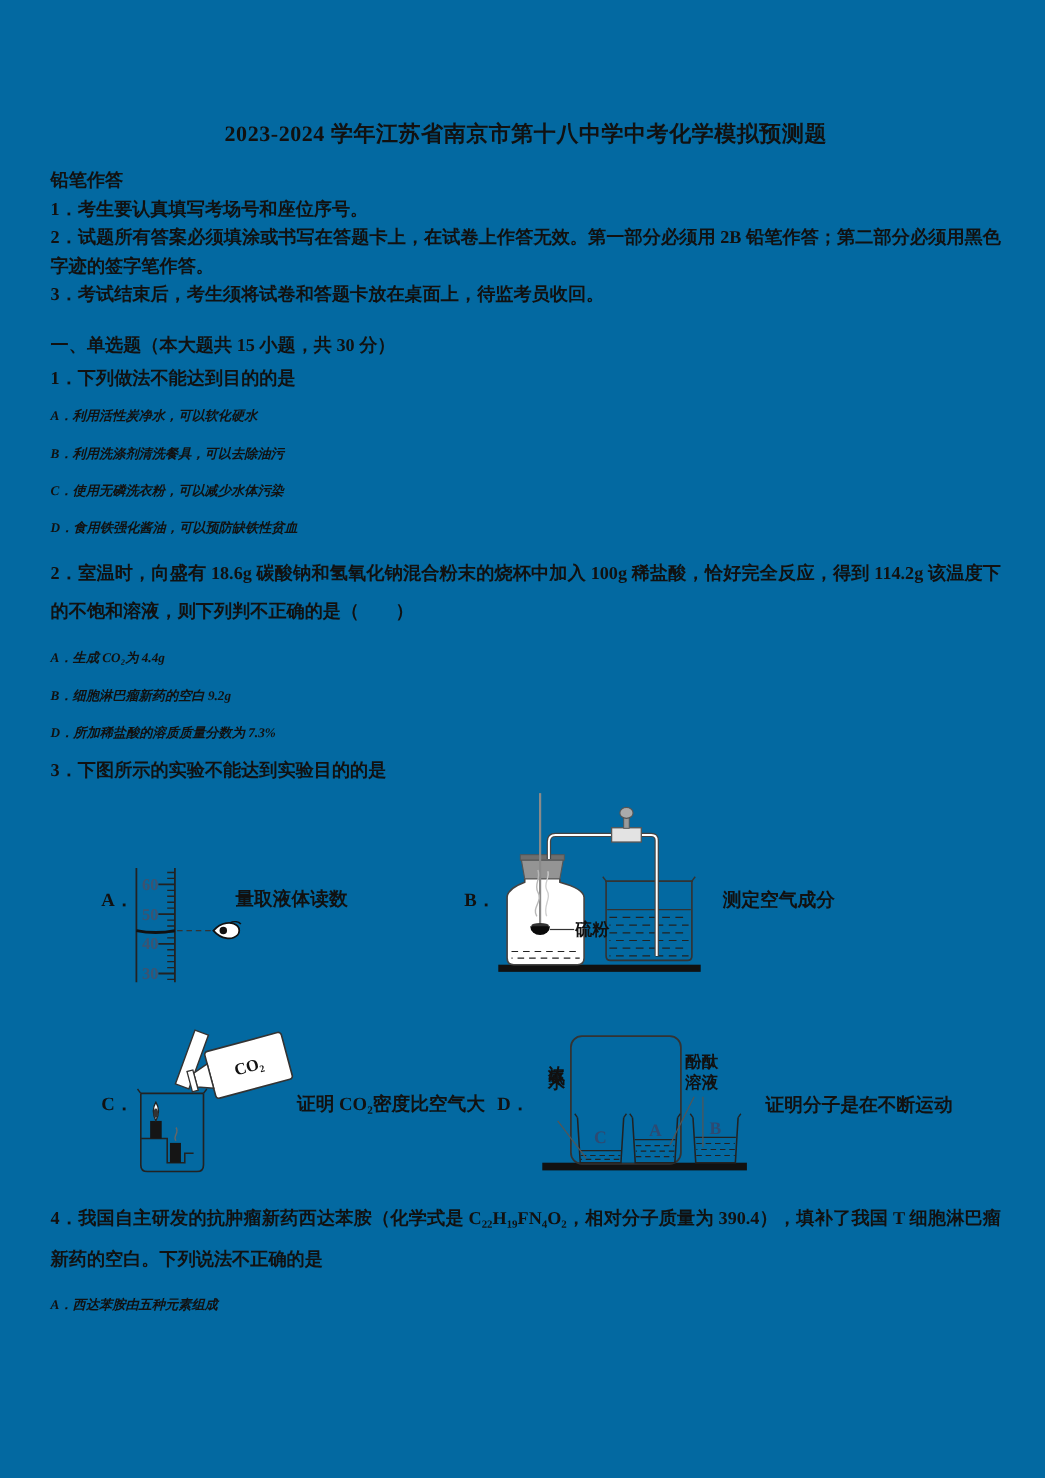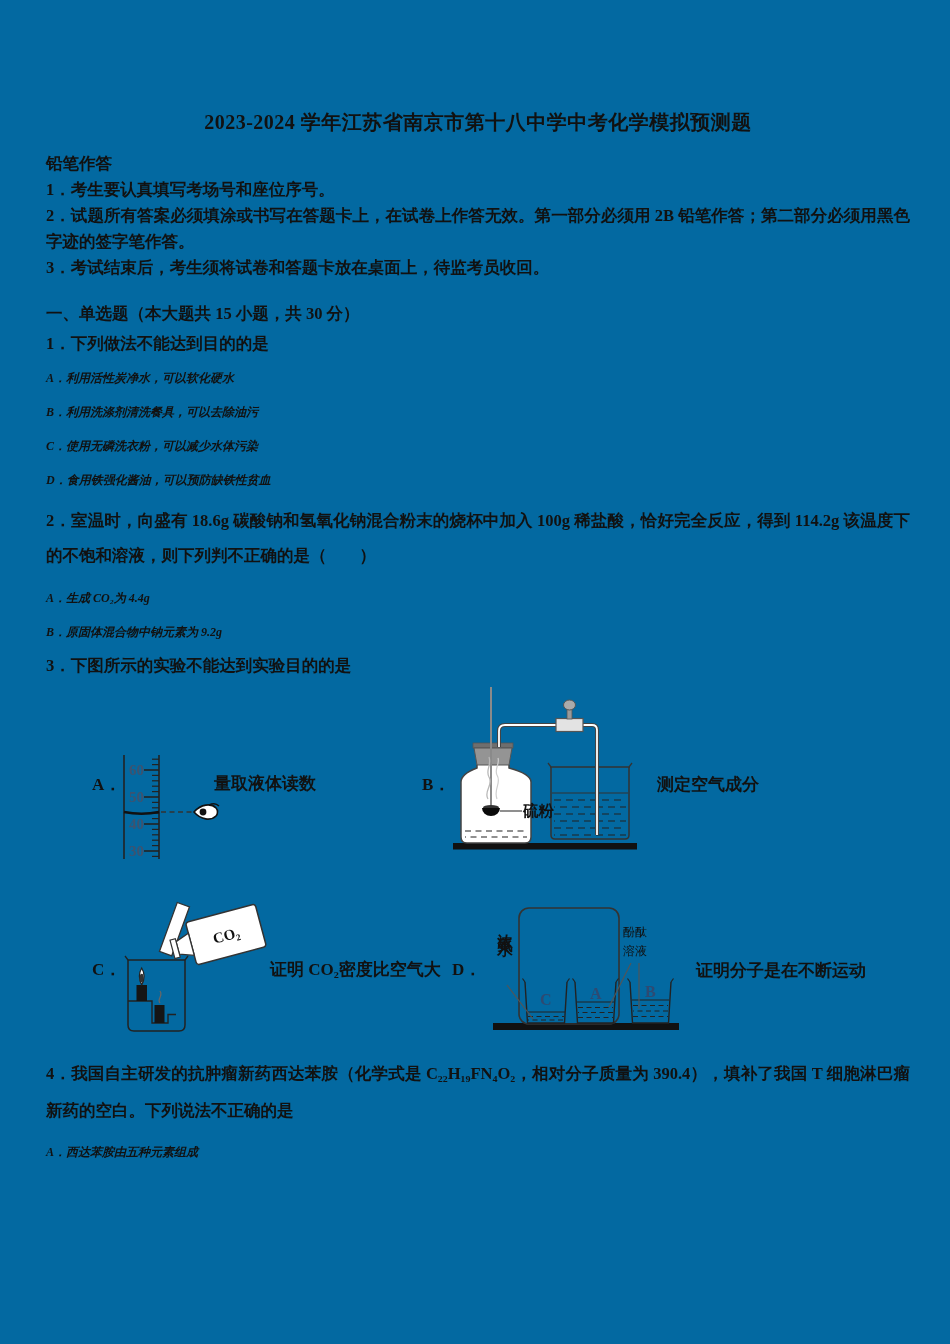--- a/index.html
+++ b/index.html
@@ -13,21 +13,21 @@
   .sec-heading{margin:20px 0 0;font-size:16.5px;line-height:26px;}
   .stem{margin:0;font-size:16.5px;line-height:26px;}
   .opt{margin:8px 0 0;font-size:12px;line-height:26px;font-style:italic;}
   .mt10{margin-top:10px;} .mt12{margin-top:12px;} .mt8{margin-top:8px;} .mt4{margin-top:4px;}
   .lh35{line-height:35px;} .lh37{line-height:37px;}
   .figs{position:relative;height:366px;margin-top:6px;}
   .figs svg{position:absolute;}
   .fig-letter{position:absolute;font-size:17px;font-weight:700;line-height:17px;}
   .fig-caption{position:absolute;font-size:17px;font-weight:700;line-height:18px;}
   .vlabel{position:absolute;writing-mode:vertical-rl;font-size:15.5px;line-height:17px;letter-spacing:3px;font-weight:600;}
-  .wlabel{position:absolute;width:34px;font-size:12px;line-height:19px;font-weight:400;word-break:break-all;}
+  .wlabel{position:absolute;width:34px;font-size:15px;line-height:19px;font-weight:700;word-break:break-all;}
   svg text{font-family:"Liberation Serif","DejaVu Serif",serif;}
   .scale-num{font-size:15px;font-weight:600;}
   .svg-label{font-size:15.5px;font-weight:600;fill:#111;}
   .beaker-letter{font-size:16px;font-weight:700;}
   .co2-label{font-size:15px;font-weight:600;fill:#111;}
 </style>
 </head>
 <body>
 
 <div class="page">
@@ -45,21 +45,22 @@
     <p class="sec-heading">一、单选题（本大题共 15 小题，共 30 分）</p>
 
     <p class="stem mt4">1．下列做法不能达到目的的是</p>
     <p class="opt">A．利用活性炭净水，可以软化硬水</p>
     <p class="opt">B．利用洗涤剂清洗餐具，可以去除油污</p>
     <p class="opt">C．使用无磷洗衣粉，可以减少水体污染</p>
     <p class="opt">D．食用铁强化酱油，可以预防缺铁性贫血</p>
 
     <p class="stem just lh35 mt10">2．室温时，向盛有 18.6g 碳酸钠和氢氧化钠混合粉末的烧杯中加入 100g 稀盐酸，恰好完全反应，得到 114.2g 该温度下的不饱和溶液，则下列判不正确的是（　　）</p>
     <p class="opt mt12">A．生成 CO₂为 4.4g</p>
-    <p class="opt">B．原固体混合物中钠元素为 9.2g</p>
+    <p class="opt">B．细胞淋巴瘤新药的空白 9.2g</p>
+    <p class="opt">D．所加稀盐酸的溶质质量分数为 7.3%</p>
 
     <p class="stem mt8">3．下图所示的实验不能达到实验目的的是</p>
 
     <div class="figs">
 
       <span class="fig-letter" style="left:46px;top:91px;">A．</span>
       <svg style="left:70px;top:68px;" width="120" height="114" viewBox="0 0 120 114">
         <g stroke="#222">
           <line x1="8" y1="2" x2="8" y2="106" stroke-width="1.6"></line>
           <line x1="43" y1="2" x2="43" y2="106" stroke-width="1.6"></line>

